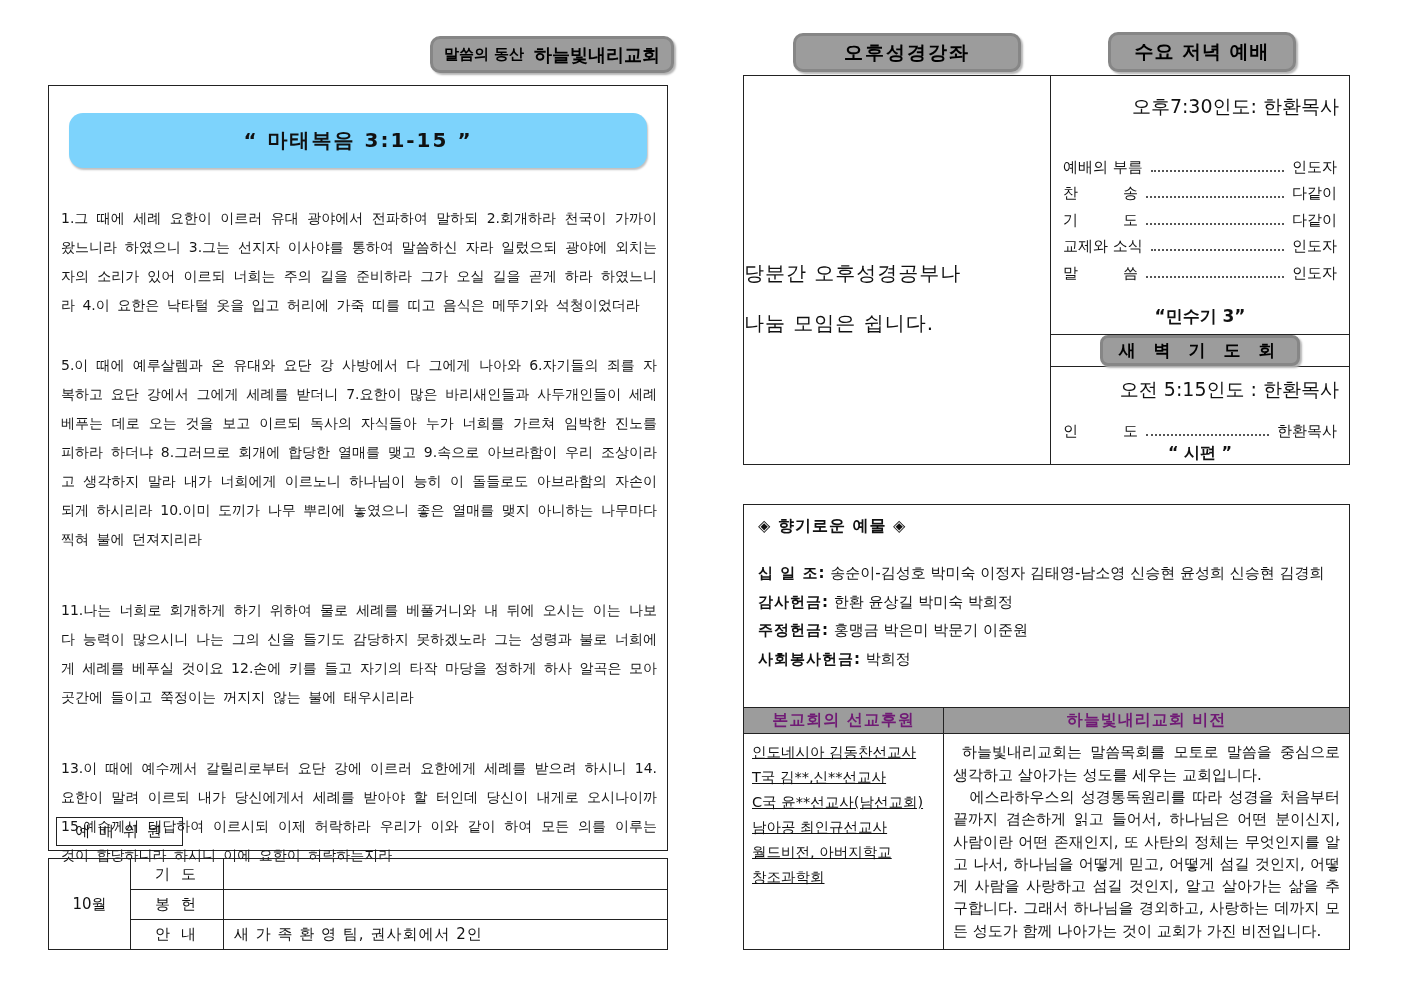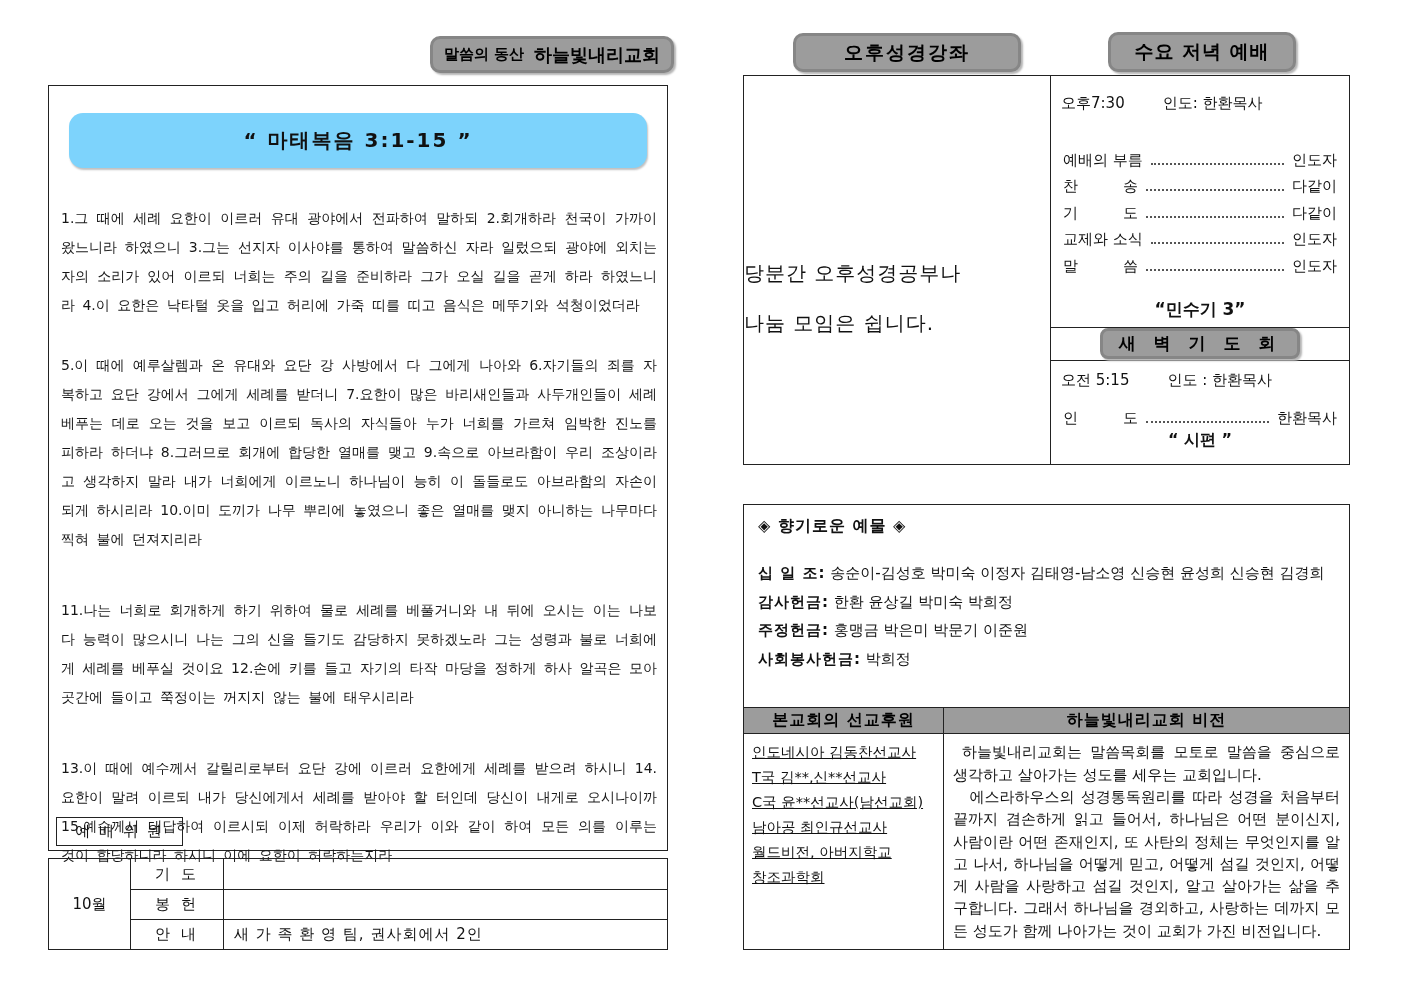--- a/index.html
+++ b/index.html
@@ -31,21 +31,21 @@
   .left-table .lblcell{border-right:1px solid #222;display:flex;align-items:center;justify-content:center;letter-spacing:3px;}
   .left-table .valcell{display:flex;align-items:center;padding-left:10px;letter-spacing:1px;}
   .left-table .bt{border-top:1px solid #222;}
 
   
   .upper{display:flex;}
   .notice-cell{width:307px;border-right:1px solid #222;box-sizing:border-box;
                display:flex;flex-direction:column;justify-content:flex-start;}
   .notice-cell .nline{font-size:20px;letter-spacing:1px;line-height:50px;}
   .wed-col{flex:1;display:flex;flex-direction:column;box-sizing:border-box;}
-  .timerow{display:flex;justify-content:flex-start;font-size:15px;padding:0 10px;gap:38px;}
+  .timerow{display:flex;justify-content:flex-end;font-size:19px;padding:0 10px;}
   .order{padding:0 12px;}
   .order-row{display:flex;align-items:flex-end;height:26.5px;font-size:15px;}
   .order-row .lbl{white-space:pre;}
   .order-row .dots{flex:1;border-bottom:2px dotted #555;margin:0 8px 5px 8px;}
   .order-row .role{white-space:pre;}
   .sermon{text-align:center;font-weight:bold;font-size:17px;}
   .dawn-head{height:34px;border-top:1px solid #222;border-bottom:1px solid #222;
              display:flex;align-items:center;justify-content:center;box-sizing:border-box;}
   .dawn-badge{background:#9c9c9c;border:3px solid #868686;border-radius:8px;box-shadow:2px 2px 2px #b5b5b5;
               font-weight:bold;font-size:17px;letter-spacing:6px;padding:1px 16px;color:#000;}
@@ -53,21 +53,21 @@
   .offer-title{font-size:16px;font-weight:bold;letter-spacing:1px;padding:11px 14px 0 14px;}
   .offer-items{padding:22px 14px 0 14px;font-size:15px;}
   .offer-items .oline{line-height:28.5px;}
   .offer-items b{letter-spacing:1px;}
 
   .bottom-table{display:flex;flex-direction:column;}
   .bt-head{display:flex;height:28px;border-bottom:1px solid #222;box-sizing:border-box;}
   .bt-head .h1{width:200px;border-right:1px solid #222;}
   .bt-head .h2{flex:1;}
   .bt-head .hc{background:#9c9c9c;display:flex;align-items:center;justify-content:center;
-               font-weight:bold;font-size:16px;letter-spacing:1px;color:#000000;box-sizing:border-box;}
+               font-weight:bold;font-size:16px;letter-spacing:1px;color:#701a75;box-sizing:border-box;}
   .bt-body{display:flex;flex:1;}
   .mission-cell{width:200px;border-right:1px solid #222;box-sizing:border-box;padding:6px 8px;font-size:14.5px;text-decoration:underline;}
   .mission-cell div{line-height:25px;}
   .vision-cell{flex:1;padding:7px 9px;font-size:15px;line-height:22.3px;text-align:justify;}
   .vision-cell p{margin:0;}
   .vision-cell .p1{text-indent:0.6em;}
   .vision-cell .p2{text-indent:1.1em;}
 </style>
 </head>
 <body>

